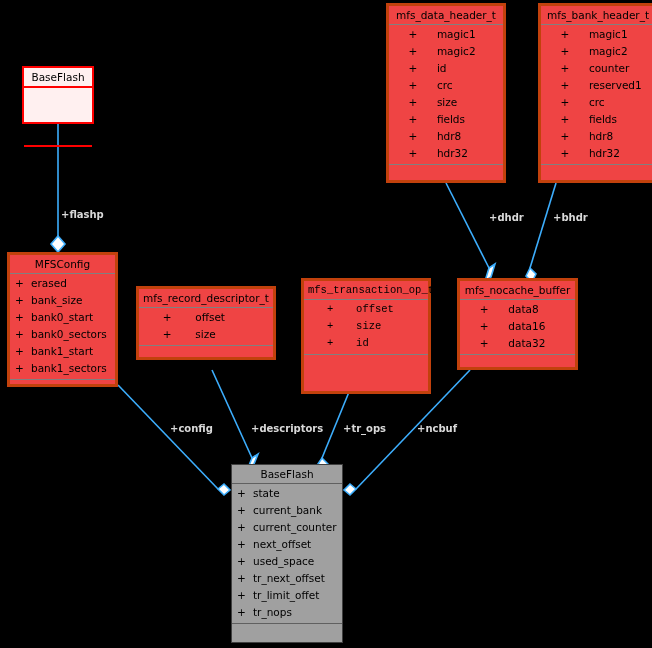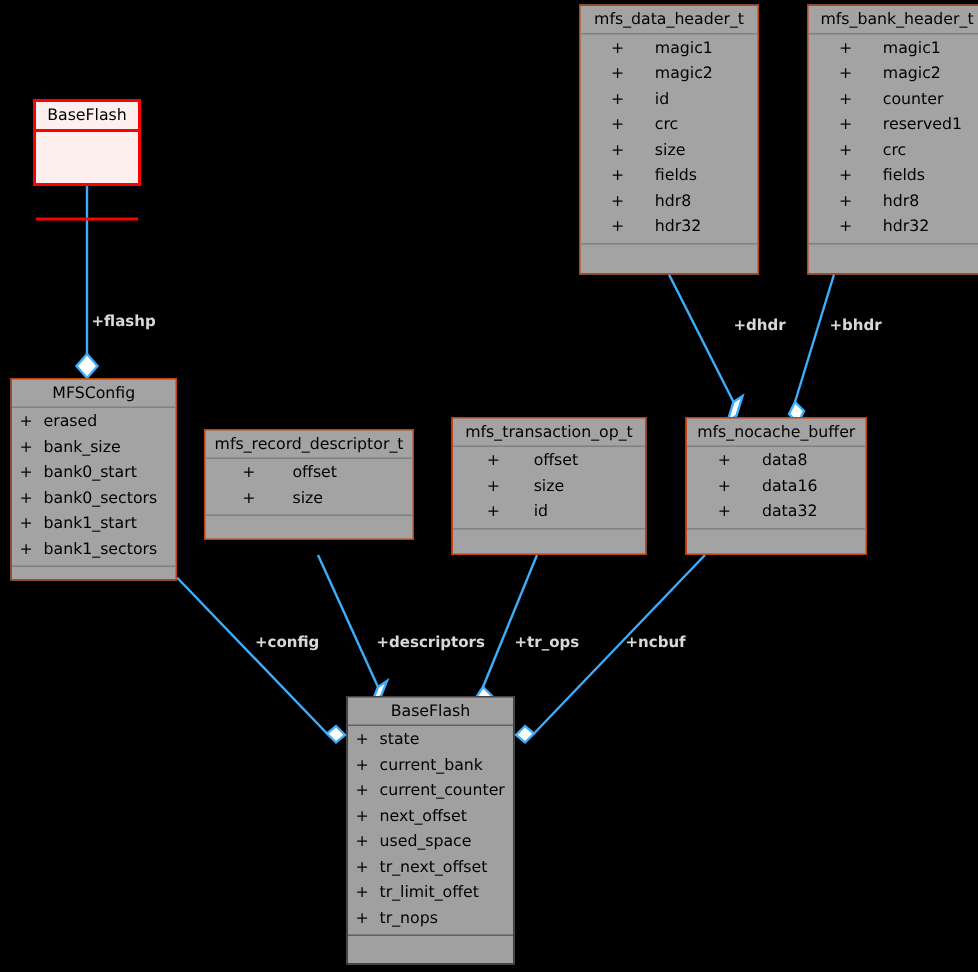--- a/index.html
+++ b/index.html
@@ -18,22 +18,22 @@
   svg.edges {
     position: absolute;
     left: 0; top: 0;
     width: 652px;
     height: 648px;
     pointer-events: none;
   }
   .umlnode {
     position: absolute;
     box-sizing: border-box;
-    border: 1px solid #c2410c;
-    background: #a3a3a3;
+    border: 3px solid #c2410c;
+    background: #ef4444;
     display: flex;
     flex-direction: column;
   }
   .umlnode .title {
     text-align: center;
     font-size: 10.5px;
     color: #000000;
     padding: 3px 4px 3px 4px;
     border-bottom: 1px solid #808080;
     line-height: 12px;
@@ -167,21 +167,21 @@
           <span class="nm">offset</span>
         </div>
       <div class="attrrow">
           <span class="vis">+</span>
           <span class="nm">size</span>
         </div>
     </div>
     <div class="ops"></div>
   </div>
 
-  <div class="umlnode align-center" style="left:301px; top:278px; width:130px; height:92px;">
+  <div class="umlnode align-center" style="left:301px; top:278px; width:130px; height:116px;font-family:Liberation Mono, monospace;">
     <div class="title">mfs_transaction_op_t</div>
     <div class="attrs">
       <div class="attrrow">
           <span class="vis">+</span>
           <span class="nm">offset</span>
         </div>
       <div class="attrrow">
           <span class="vis">+</span>
           <span class="nm">size</span>
         </div>

